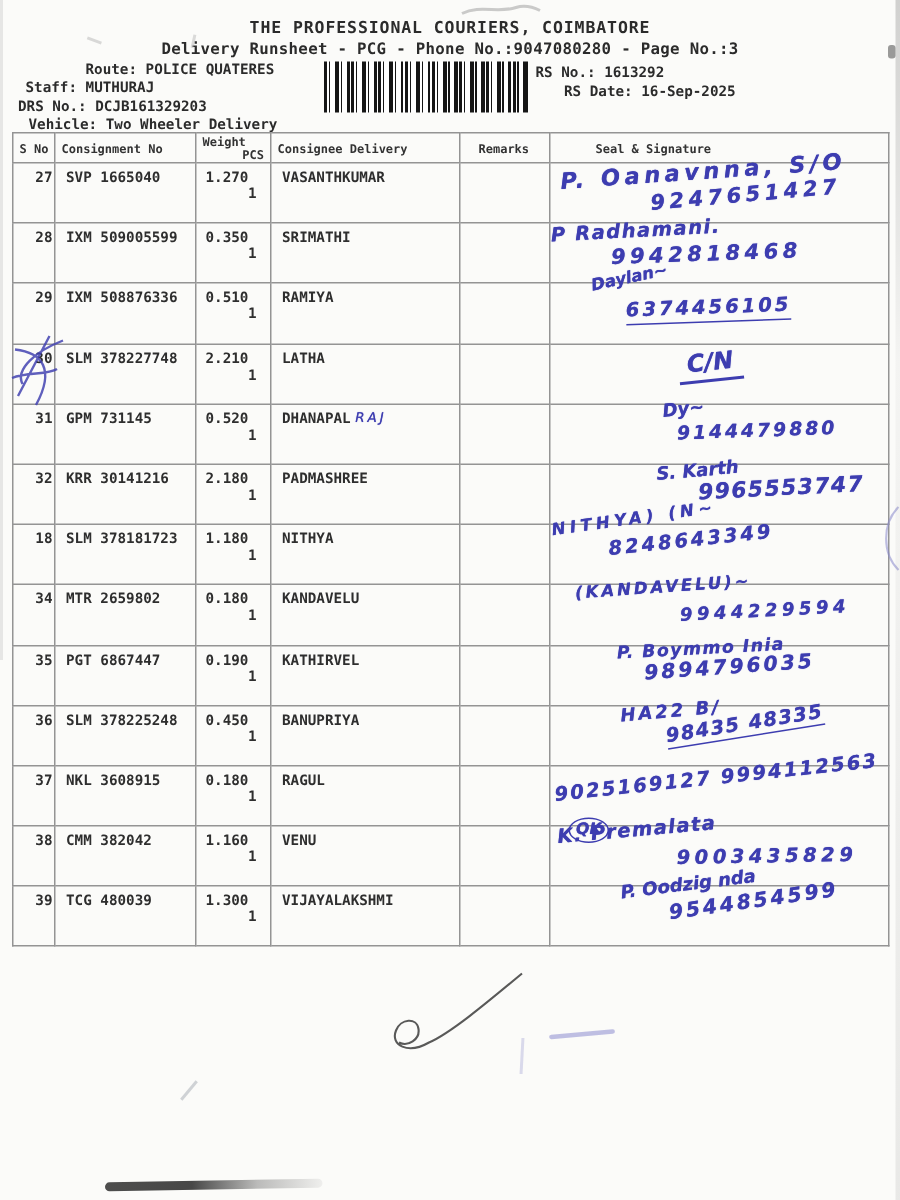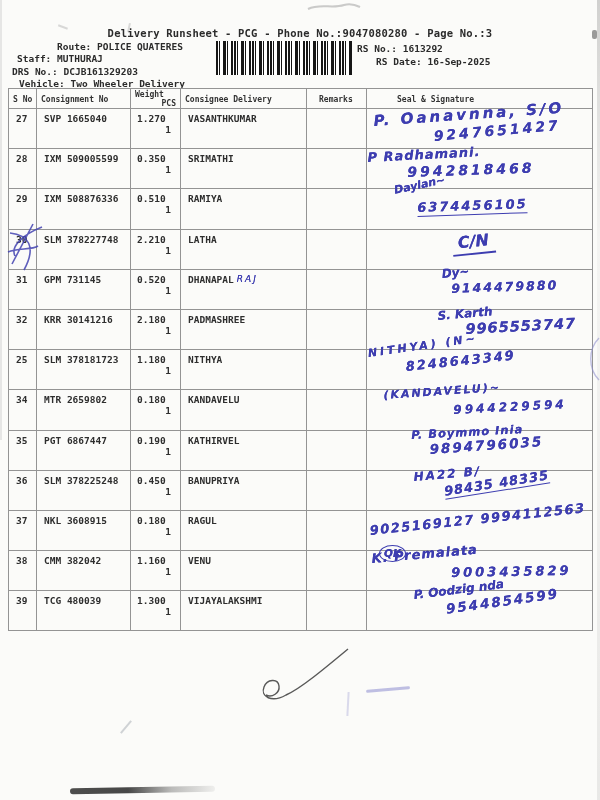--- a/index.html
+++ b/index.html
@@ -38,21 +38,21 @@
     height:13px; font-size:8px; font-weight:bold; text-align:left;
     padding:1px 0 0 4px; color:#333; white-space:nowrap; overflow:hidden;
   }
   .th-wp span:last-child { float:right; padding-right:4px; }
   .th-rem { padding-left:12px !important; }
   .th-sig { padding-left:30px !important; }
   #runsheet tbody td {
     height:40.2px; vertical-align:top; font-size:9.5px; font-weight:bold;
     padding-top:4px; color:#2e2e2e; overflow:visible;
   }
-  .c-sno  { padding-left:7px; }
+  .c-sno  { padding-left:7px;text-align:right; }
   .c-con  { padding-left:7px; white-space:nowrap;margin-left:20px; }
   .c-wp .w { margin-left:5px; }
   .c-wp .p { float:right; margin-right:8px; }
   .c-name { padding-left:7px; white-space:nowrap; }
   .c-sig  { position:relative; }
   
   .hw { font-family:"DejaVu Sans", sans-serif; font-style:italic; color:#3d3db0;
         text-shadow:0 0 .5px #3d3db0; }
   .annot { margin-left:3px; font-size:9px; font-weight:normal; letter-spacing:2px;
            position:relative; top:-1px; }
@@ -109,20 +109,21 @@
   .pencil-b { left:128px; top:23px; width:1.5px; height:9px; background:#ababab; opacity:.4; transform:rotate(12deg); }
   .edge-right { position:absolute; right:0; top:0; width:3px; height:100%;
                 background:linear-gradient(180deg, rgba(110,110,110,.3), rgba(160,160,160,.08) 30%, rgba(120,120,120,.14)); }
   .edge-left  { position:absolute; left:0; top:0; width:2px; height:55%; background:rgba(140,140,140,.18); }
 </style>
 </head>
 <body>
 
 <div class="page">
 
+  <div class="doc-title">THE PROFESSIONAL COURIERS, COIMBATORE</div>
   <div class="doc-subtitle">Delivery Runsheet - PCG - Phone No.:9047080280 - Page No.:3</div>
 
   <div class="info info-route">
     <span>Route:</span>
     <span>POLICE QUATERES</span>
   </div>
   <div class="info info-staff">
     <span>Staff:</span>
     <span>MUTHURAJ</span>
   </div>
@@ -296,21 +297,21 @@
       <td class="c-rem">
         <span></span>
       </td>
       <td class="c-sig">
         <span class="sig1 hw">S. Karth</span>
         <span class="sig2 hw">9965553747</span>
       </td>
     </tr>
         <tr>
       <td class="c-sno">
-        <span>25</span>
+        <span>18</span>
       </td>
       <td class="c-con">
         <span>SLM 378181723</span>
       </td>
       <td class="c-wp">
         <span class="w">1.180</span>
         <span class="p">1</span>
       </td>
       <td class="c-name">
         <span>NITHYA</span>

